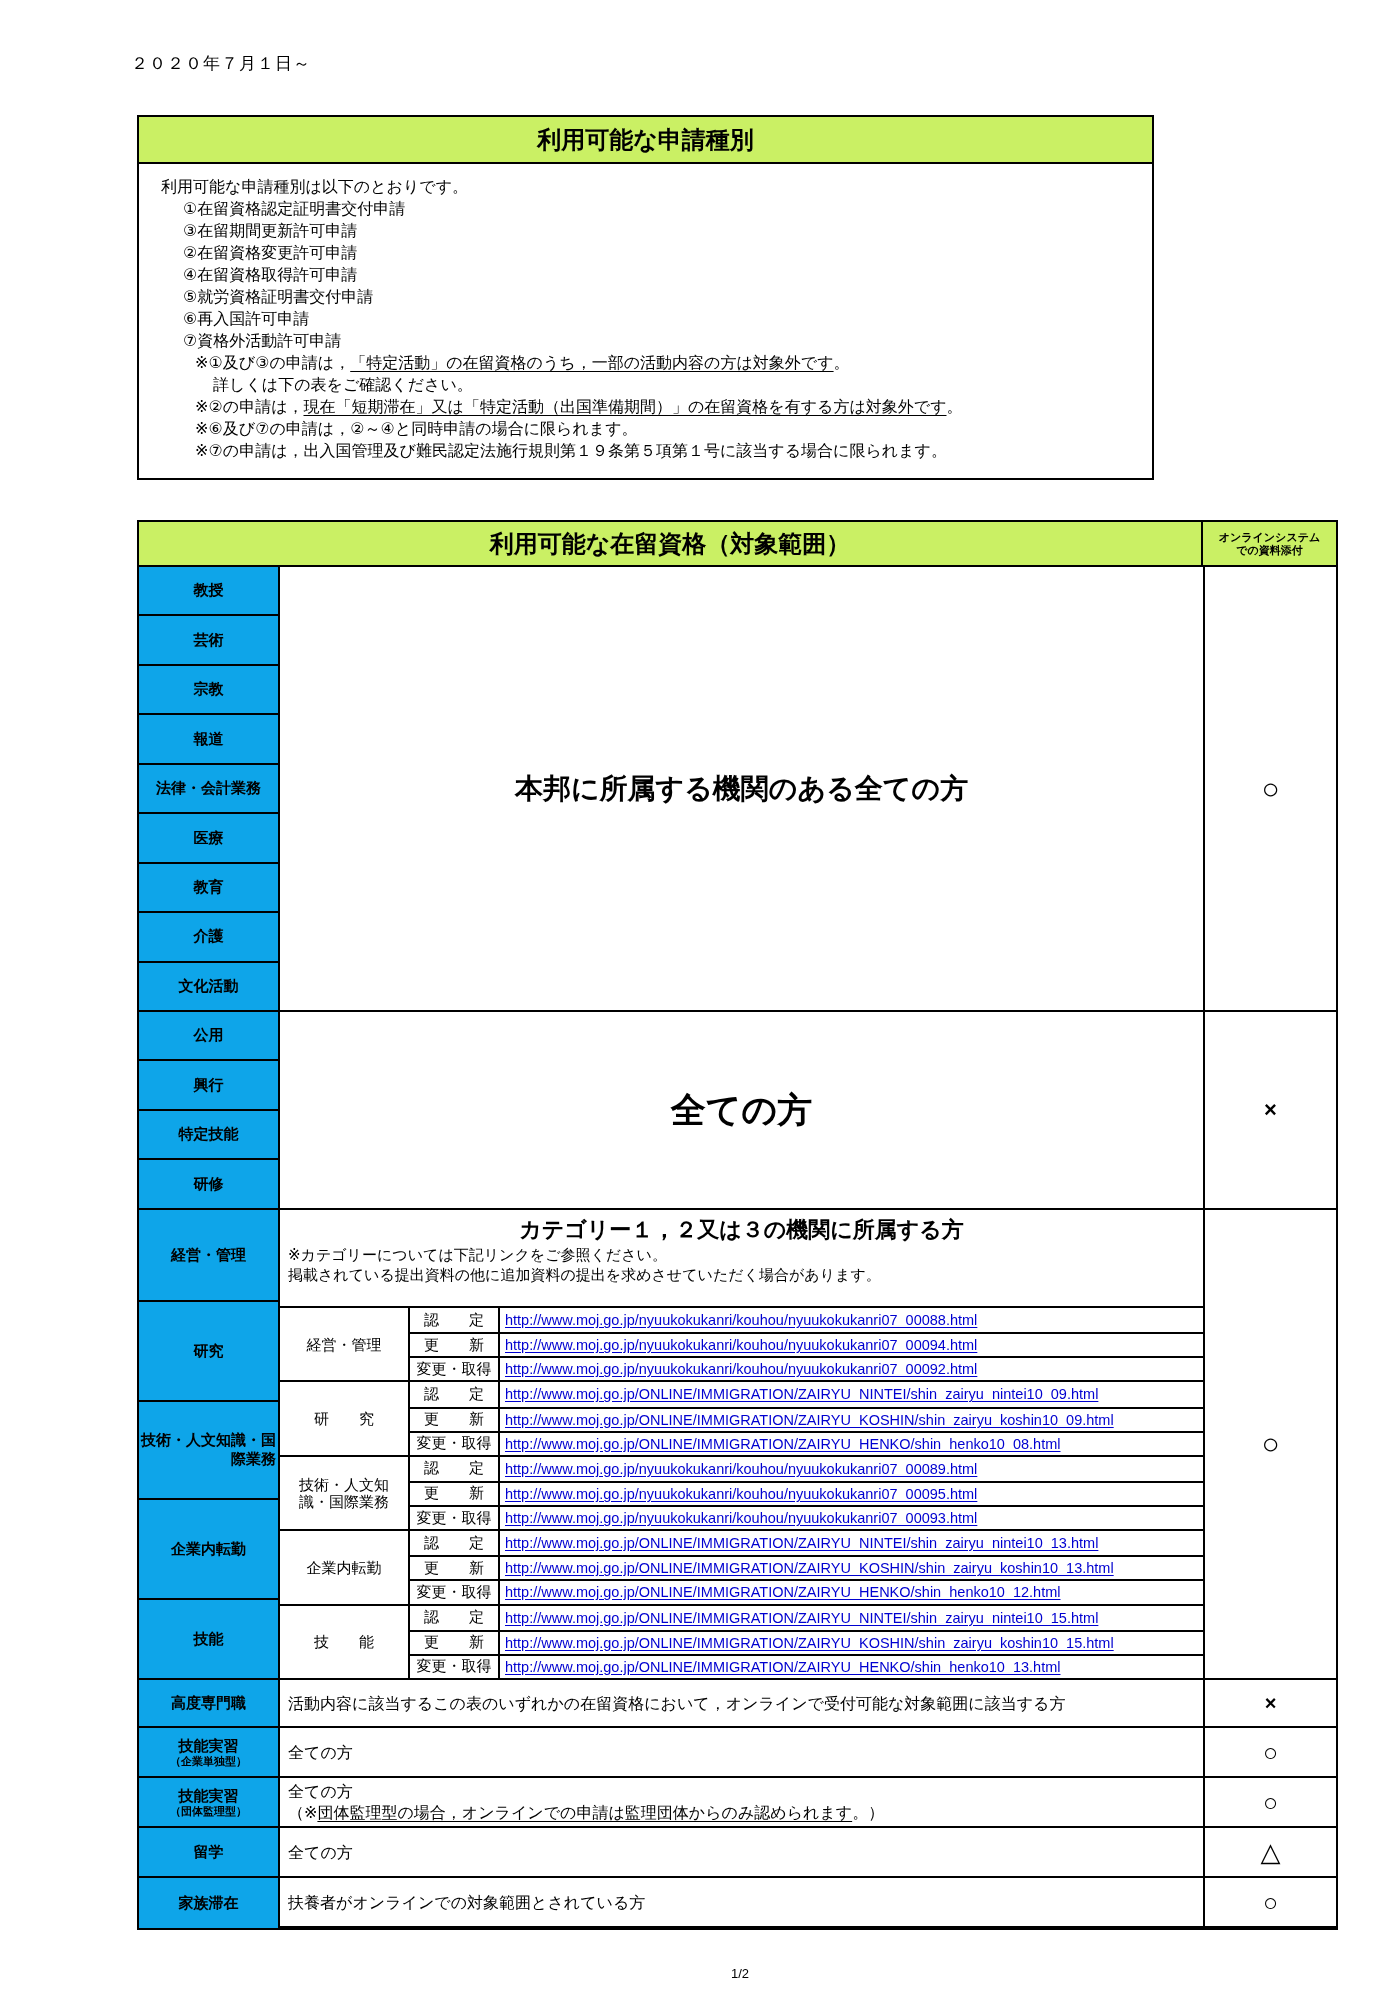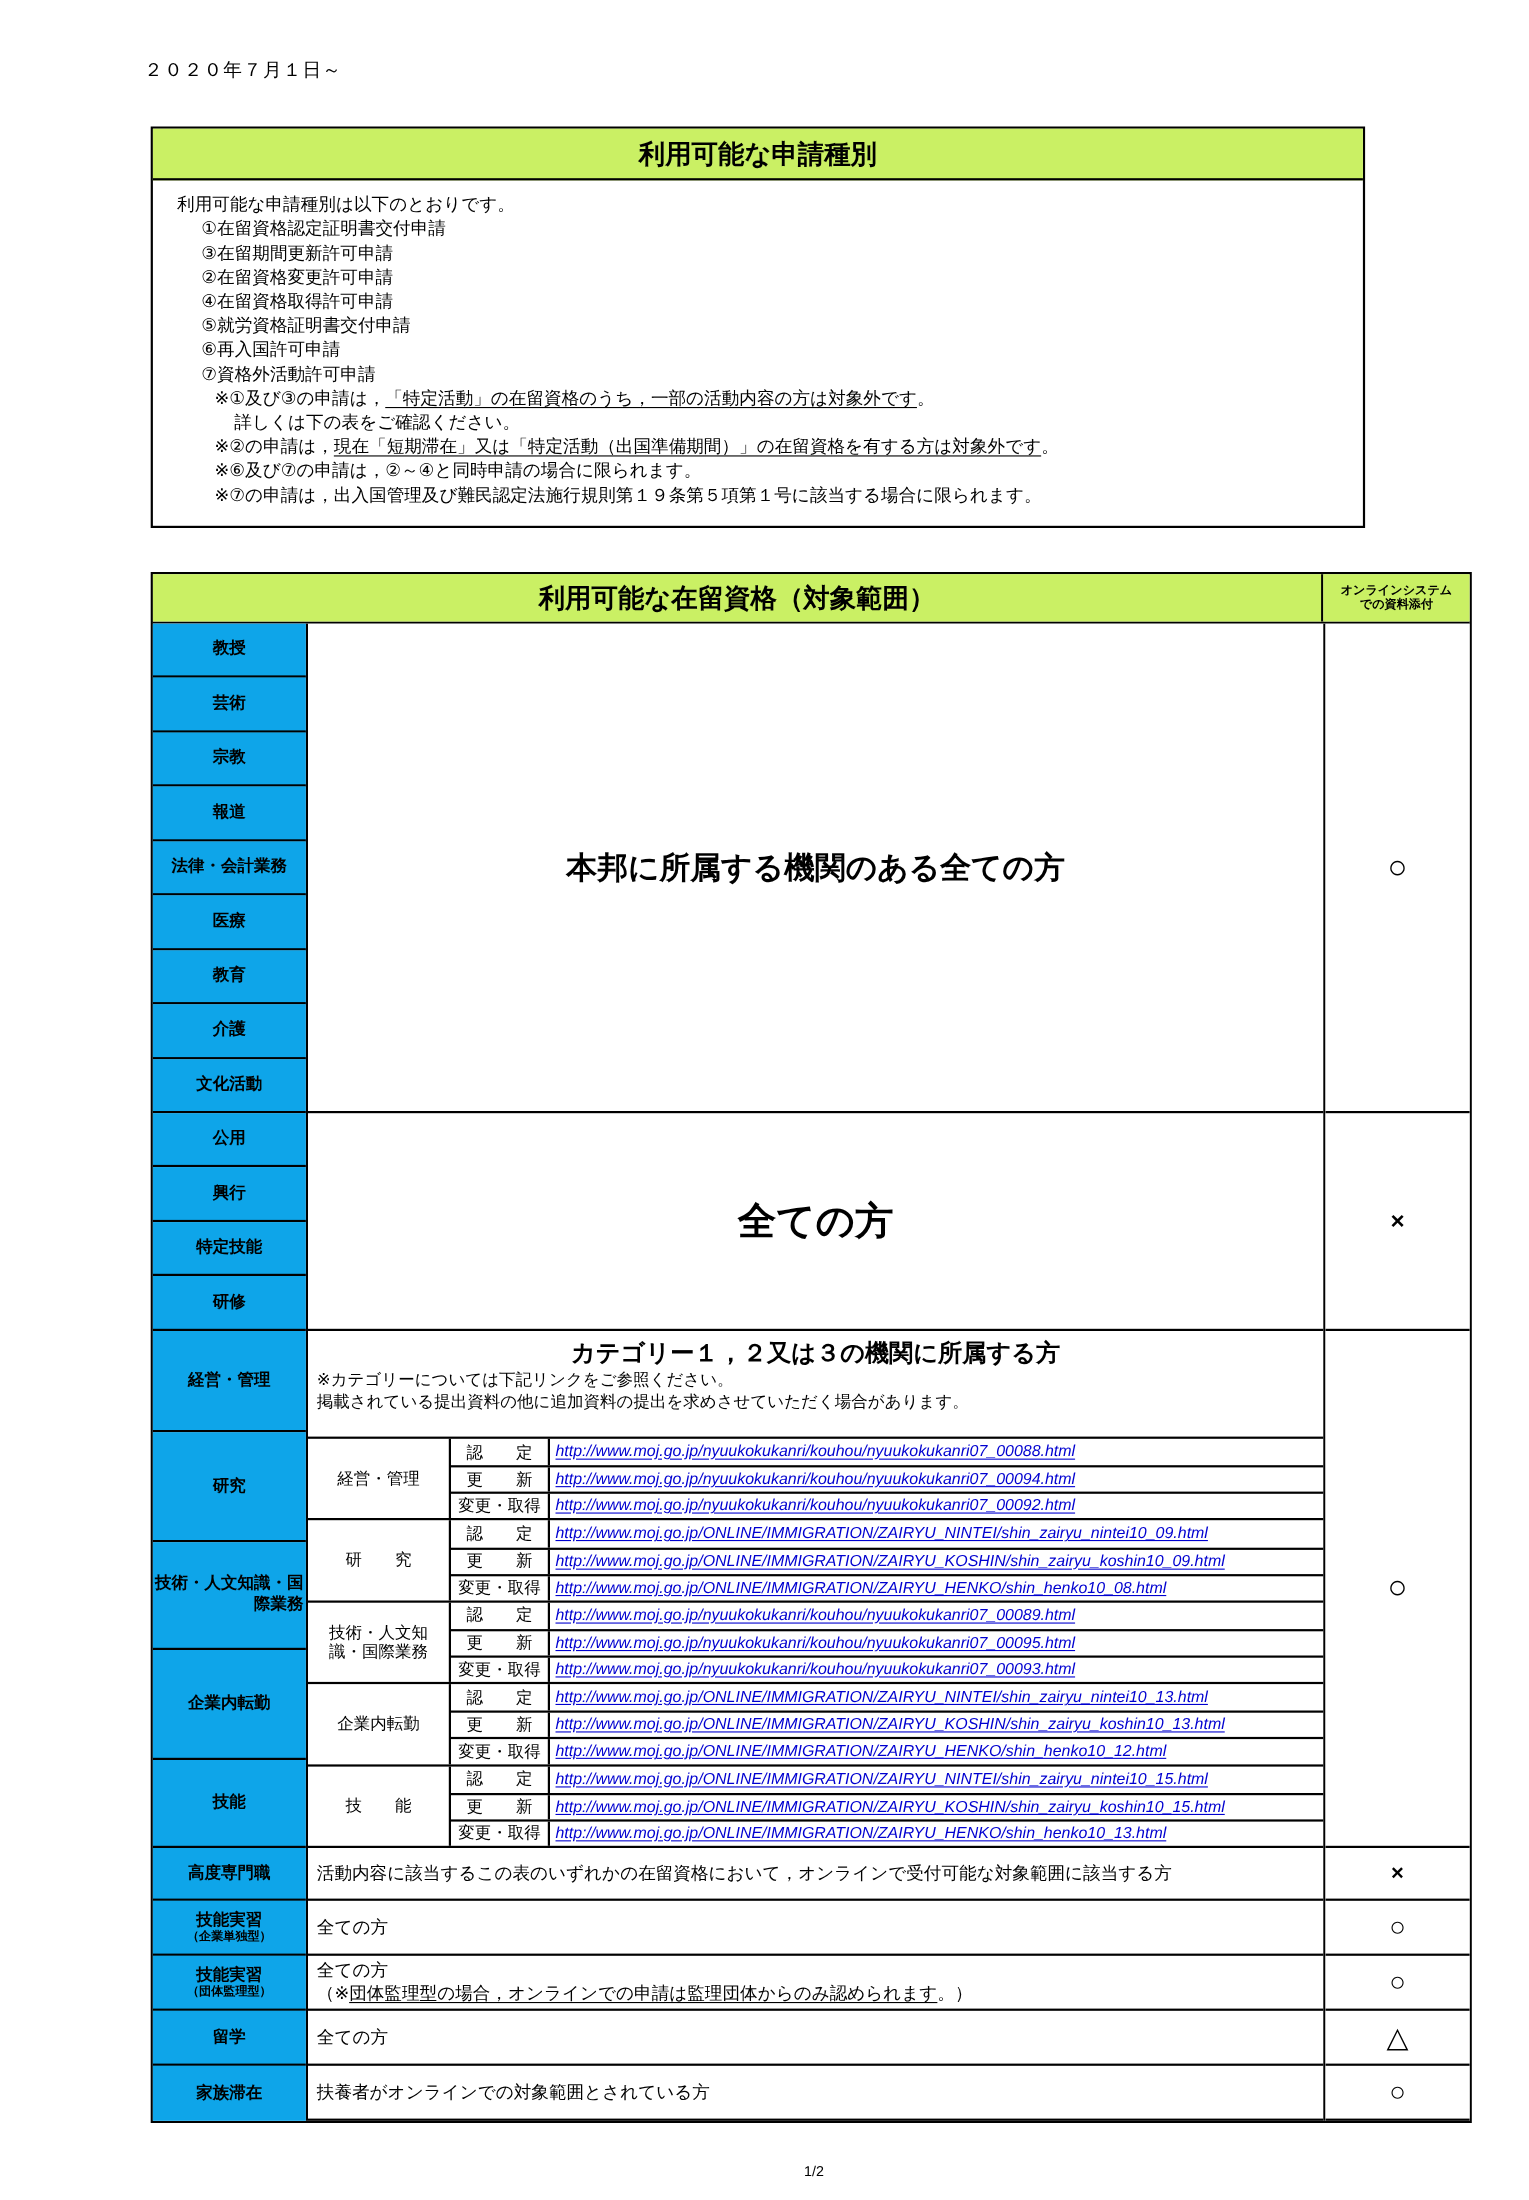--- a/index.html
+++ b/index.html
@@ -2,21 +2,21 @@
 <html><head>
 <meta charset="utf-8">
 <style>
   html,body{margin:0;padding:0;}
   body{width:1390px;height:2000px;background:#fff;font-family:"Liberation Sans","DejaVu Sans",sans-serif;color:#000;}
   .page{position:relative;width:1390px;height:2000px;background:#fff;overflow:hidden;margin-left:45px;}
 
   .date{position:absolute;left:86px;top:52px;font-size:17px;letter-spacing:1px;}
 
   
-  .box1{position:absolute;left:92px;top:115px;width:1104px;border:2px solid #000;box-sizing:border-box;background:#fff;}
+  .box1{position:absolute;left:92px;top:115px;width:1017px;border:2px solid #000;box-sizing:border-box;background:#fff;}
   .box1-header{height:47px;background:#caf064;border-bottom:2px solid #000;box-sizing:border-box;
                display:flex;align-items:center;justify-content:center;font-size:24px;font-weight:bold;}
   .box1-body{padding:12px 10px 16px 10px;font-size:16px;line-height:22px;border-radius:13px;}
   .ln{white-space:nowrap;}
   .ind0{padding-left:12px;}
   .ind1{padding-left:34px;}
   .ind2{padding-left:46px;}
   .ind3{padding-left:64px;}
   .u{text-decoration:underline;text-underline-offset:3px;text-align:right;}
 
@@ -48,21 +48,21 @@
   .c-body{height:372px;display:flex;flex-direction:column;}
   .sg{display:flex;border-top:2px solid #000;box-sizing:border-box;}
   .sg-label{width:130px;box-sizing:border-box;border-right:2px solid #000;display:flex;align-items:center;
             justify-content:center;text-align:center;font-size:15px;line-height:17px;white-space:pre-line;}
   .sg-rows{flex:1;display:flex;flex-direction:column;}
   .sgr{height:24.13px;box-sizing:border-box;display:flex;}
   .sgr + .sgr{border-top:2px solid #000;}
   .sg-type{width:90px;box-sizing:border-box;border-right:2px solid #000;display:flex;align-items:center;
            justify-content:center;font-size:15px;white-space:pre;}
   .sg-url{flex:1;display:flex;align-items:center;padding-left:5px;font-size:14.5px;overflow:hidden;white-space:nowrap;}
-  .sg-url a{color:#0000d0;text-decoration:underline;text-underline-offset:2px;font-style:italic;}
+  .sg-url a{color:#0000d0;text-decoration:underline;text-underline-offset:2px;}
   .mc-d{display:flex;flex-direction:column;justify-content:center;padding-left:8px;font-size:16px;line-height:21px;}
 
   .strip-right{position:absolute;left:1066px;top:0;width:131px;height:1361px;display:flex;flex-direction:column;background:#fff;}
   .rc{box-sizing:border-box;border-bottom:2px solid #000;display:flex;align-items:center;justify-content:center;font-weight:bold;}
   .sym-big{font-size:30px;}
   .sym-x{font-size:22px;}
   .sym-x2{font-size:20px;}
   .sym-o{font-size:25px;}
   .sym-tri{font-size:26px;}
 

